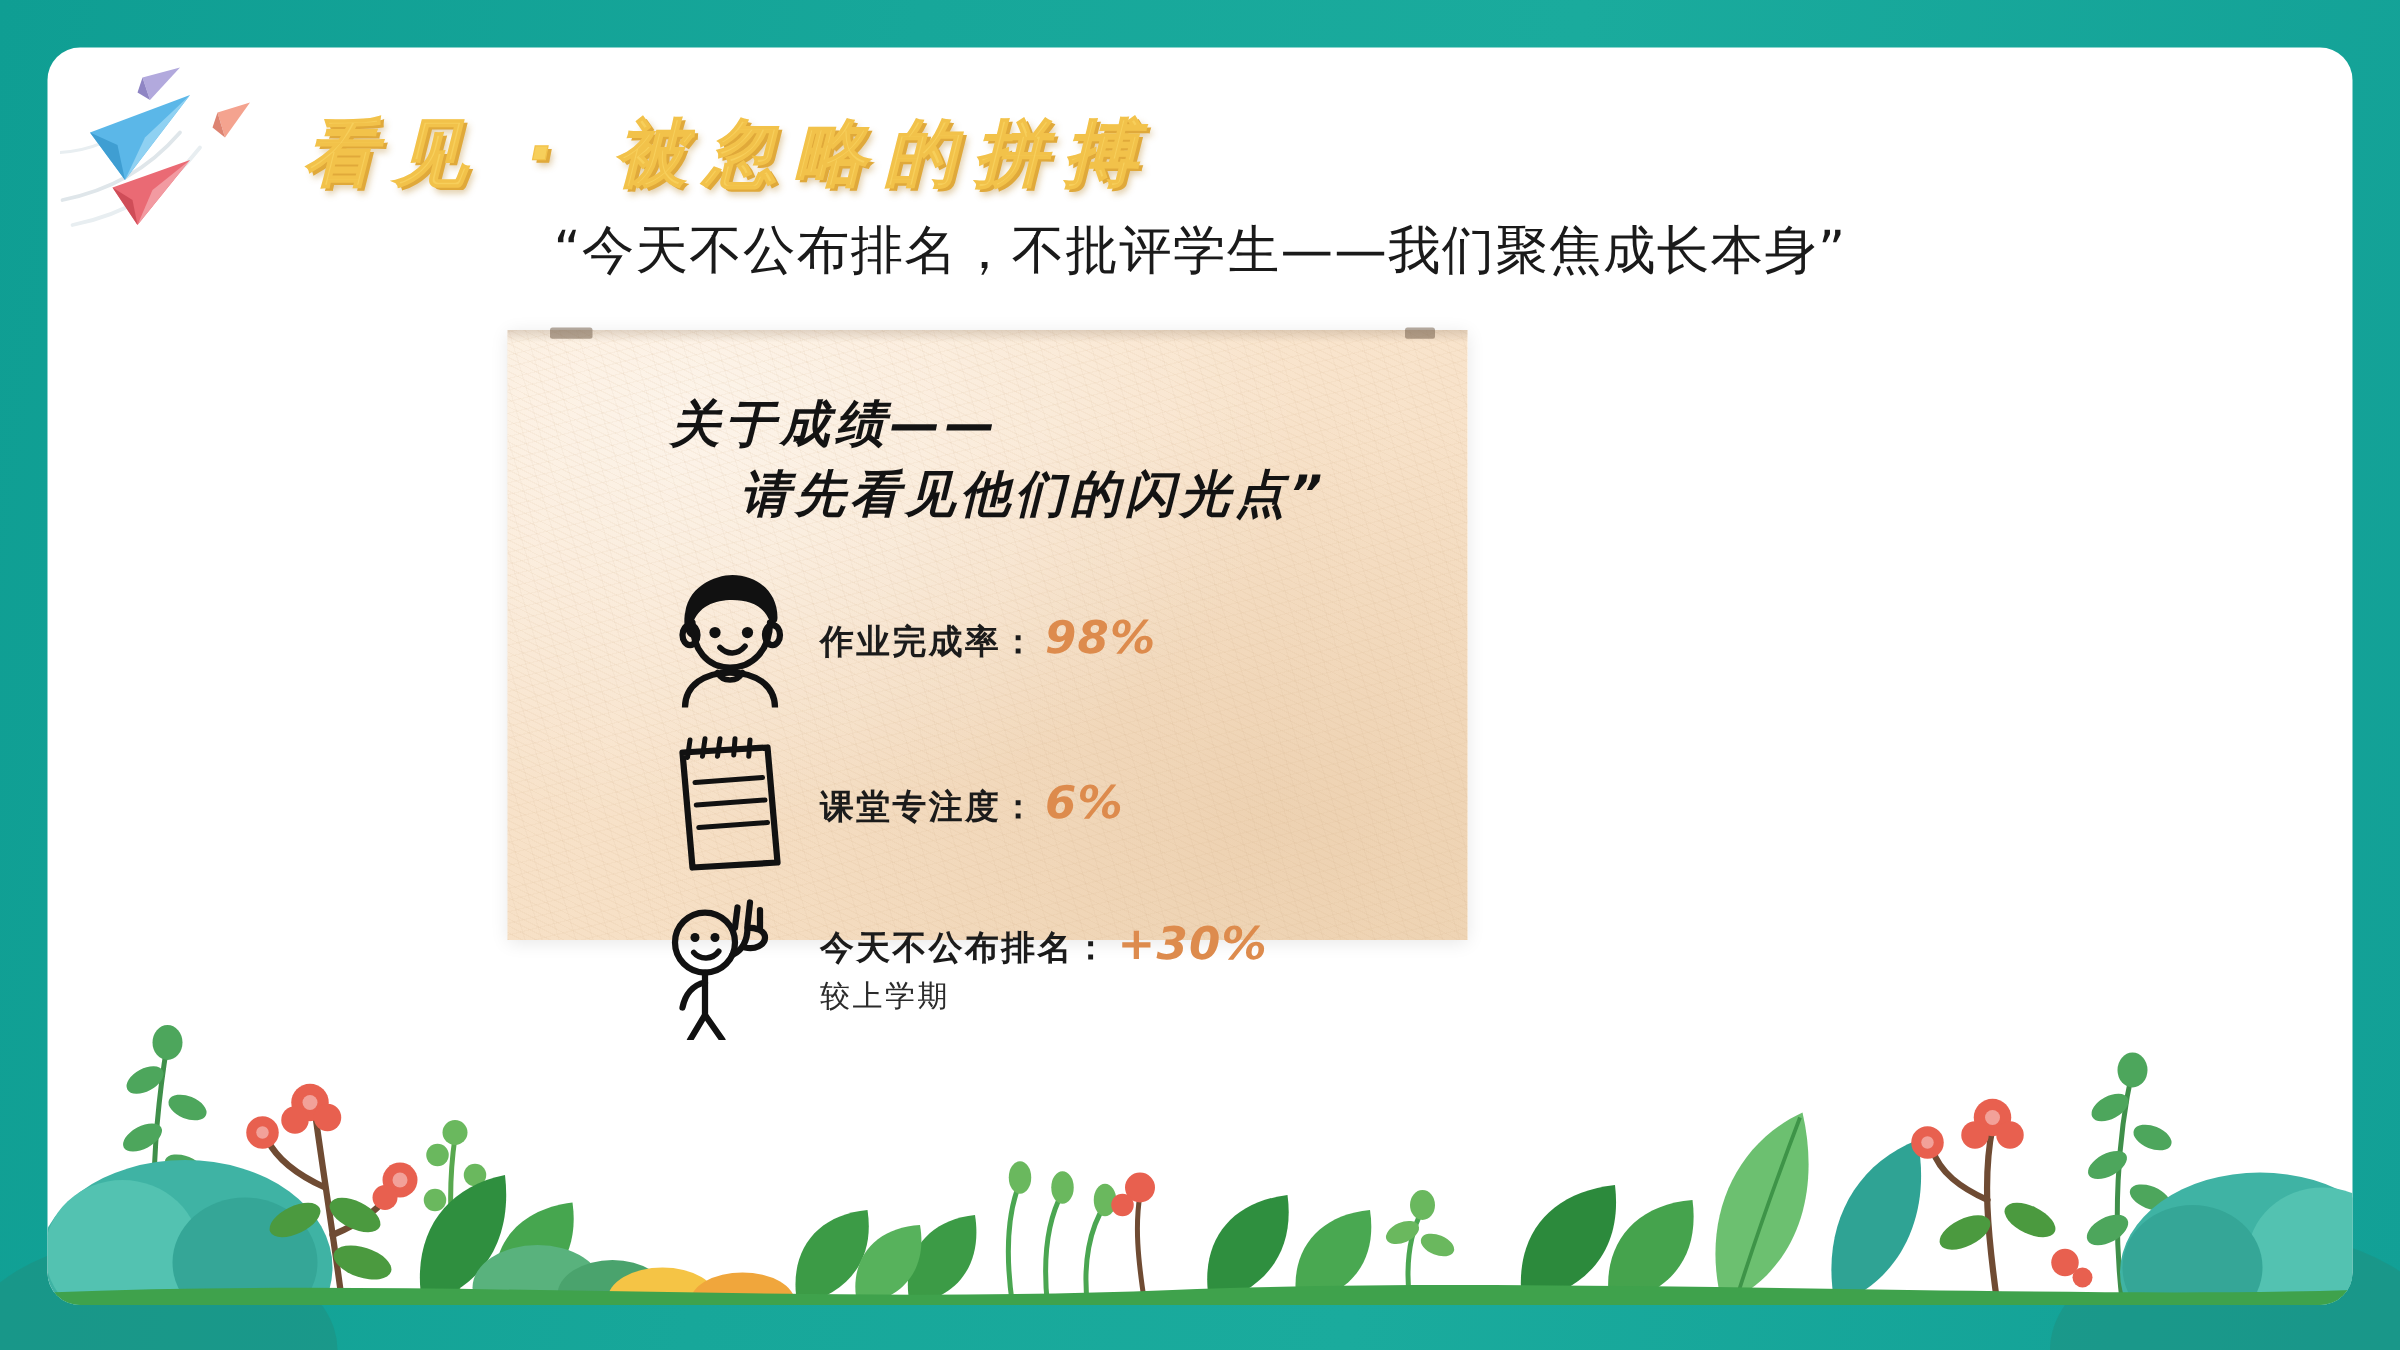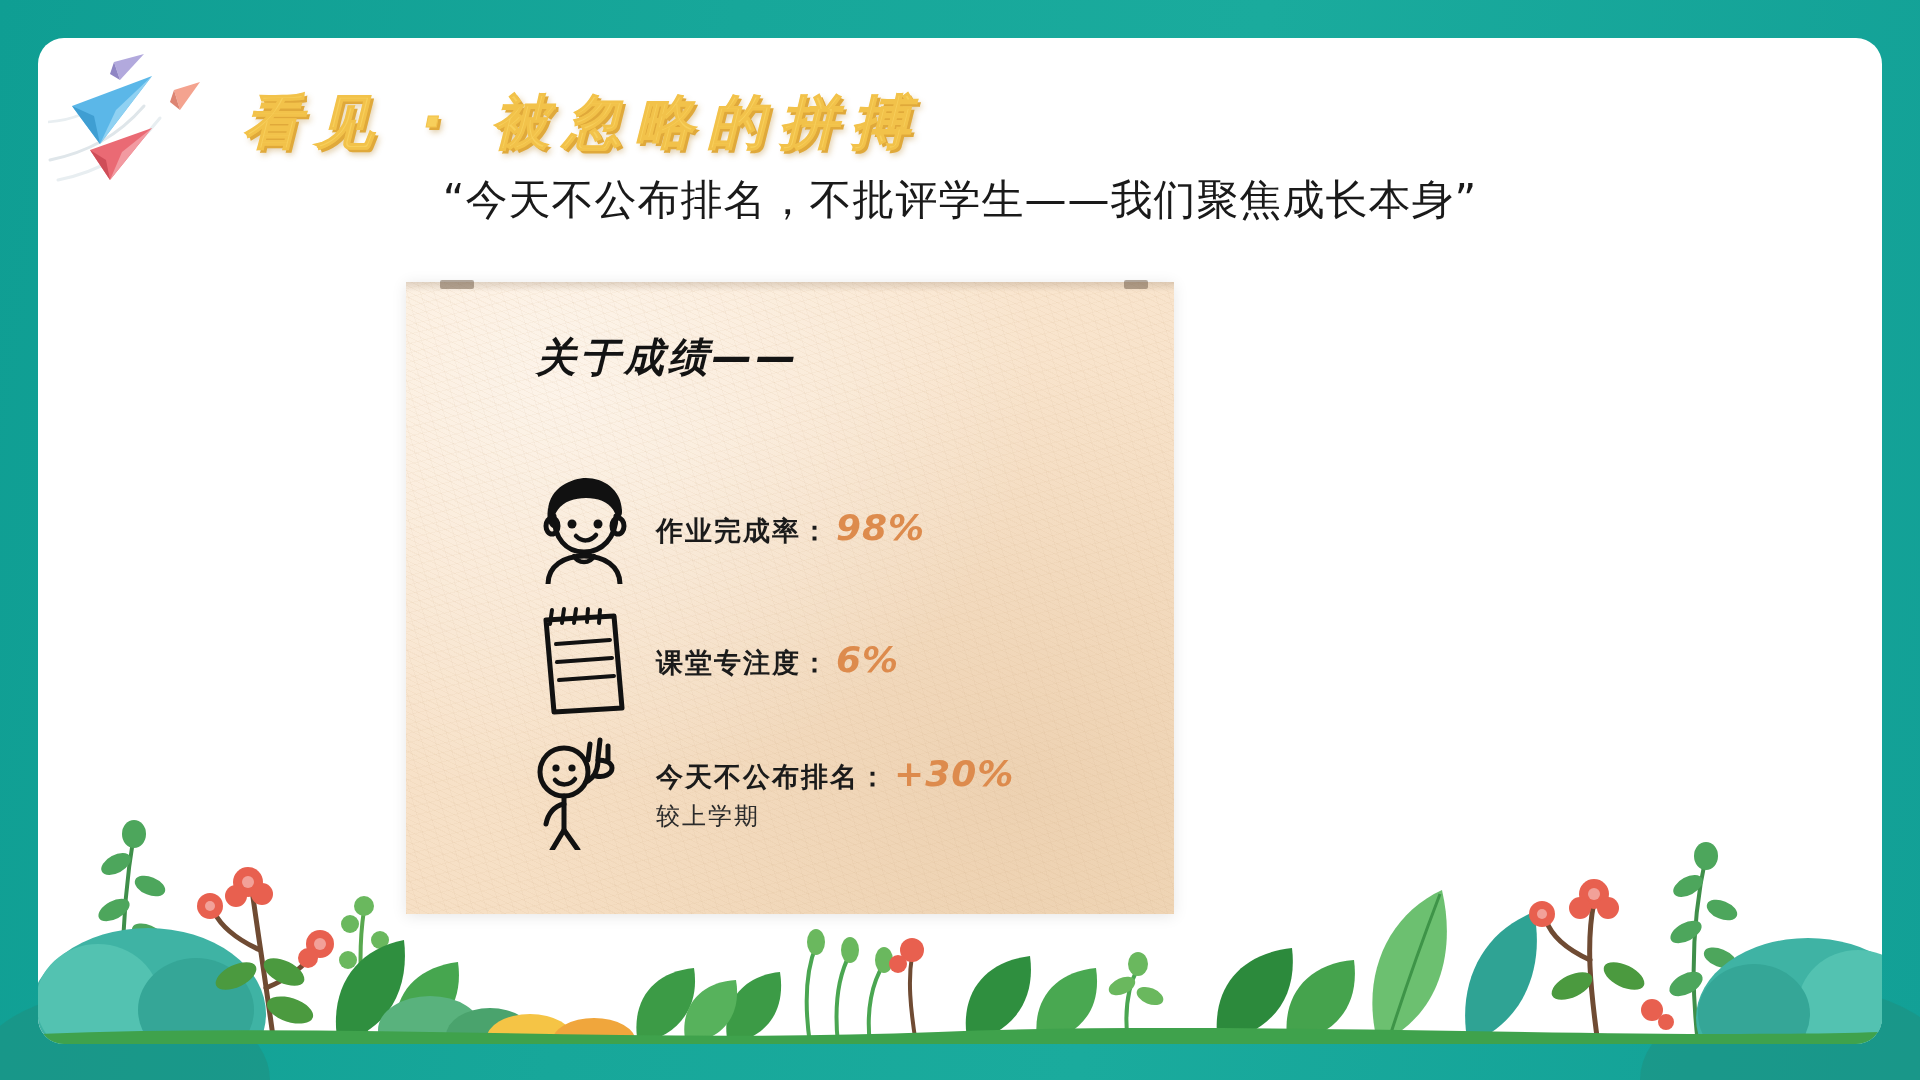--- a/index.html
+++ b/index.html
@@ -56,22 +56,22 @@
     font-size:42px;
     font-weight:400;
     color:#1a1a1a;
     letter-spacing:1px;
     white-space:nowrap;
   }
 
   
   .card{
     position:absolute;
-    left:368px;top:244px;
-    width:768px;height:632px;
+    left:368px;top:226px;
+    width:768px;height:488px;
     background:
       radial-gradient(ellipse at 20% 15%, rgba(255,255,255,.55) 0%, rgba(255,255,255,0) 55%),
       radial-gradient(ellipse at 80% 80%, rgba(222,186,146,.35) 0%, rgba(222,186,146,0) 60%),
       linear-gradient(160deg,#fbe9d4 0%,#f8e3cb 40%,#f6dfc4 75%,#f3dbbd 100%);
     box-shadow:0 2px 14px rgba(0,0,0,.10);
   }
   
   .card::before{
     content:"";position:absolute;inset:0;
     background-image:
@@ -204,20 +204,21 @@
 
     <div class="subtitle">“今天不公布排名，不批评学生——我们聚焦成长本身”</div>
 
     <div class="card">
       <div class="card-top-edge"></div>
       <div class="tape a"></div>
       <div class="tape b"></div>
 
       <div class="card-inner">
         <div class="hand head-l1">关于成绩——</div>
+        <div class="hand head-l2">请先看见他们的闪光点”</div>
 
         <div class="rows">
 
           <div class="row">
             <div class="ico">
               <svg width="112" height="112" viewBox="0 0 112 112">
 
                 <path d="M20 40 C20 16, 44 6, 58 6 C76 6, 94 18, 94 40 C94 44, 92 46, 88 44 C84 31, 72 26, 58 26 C44 26, 30 31, 26 46 C22 48, 20 45, 20 40 Z" fill="#111"></path>
                 <path d="M20 36 C18 50, 22 56, 26 56 L26 44 Z" fill="#111"></path>
 

